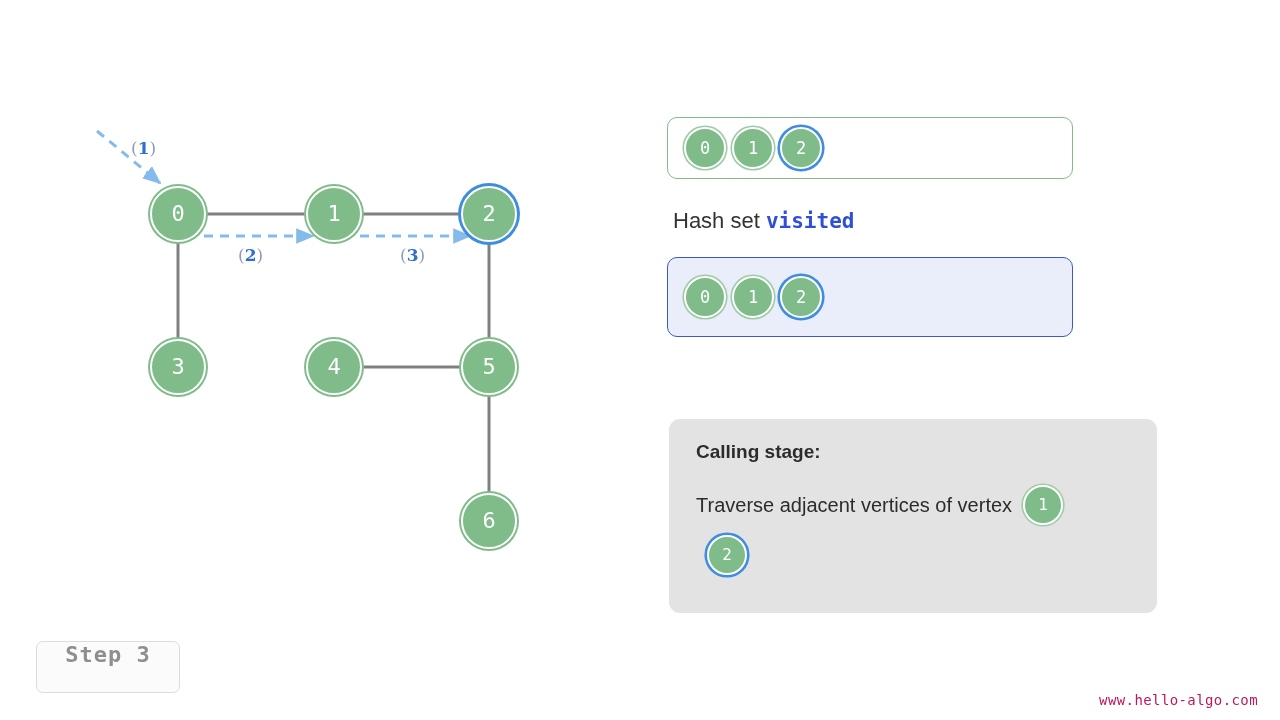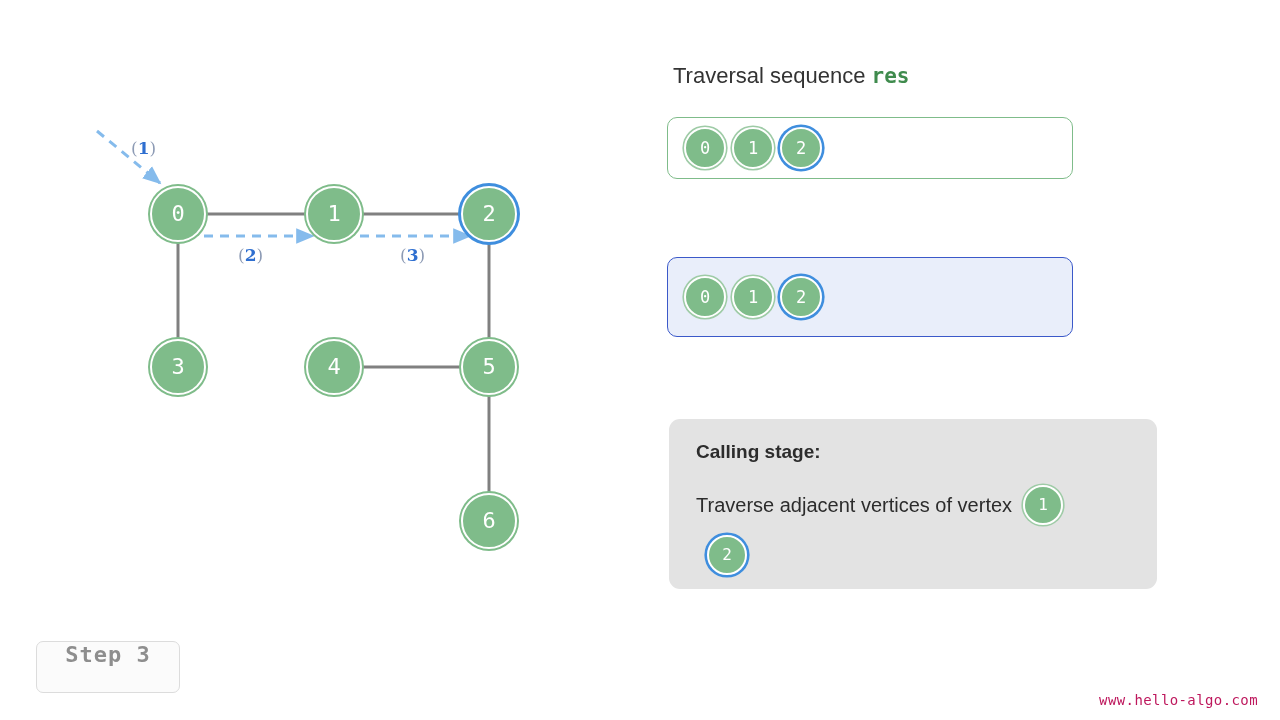--- a/index.html
+++ b/index.html
@@ -168,21 +168,21 @@
   .chip.highlight {
     box-shadow: 0 0 0 2.6px #3f8ede;
   }
 
   
   #stage-card {
     position: absolute;
     left: 9px;
     top: 419px;
     width: 488px;
-    height: 170px;
+    height: 194px;
     background: #e3e3e3;
     border-radius: 11px;
     box-sizing: border-box;
     padding: 22px 26px 0 27px;
   }
   #stage-heading {
     font-size: 19px;
     font-weight: 700;
     color: #2c2c2c;
     margin-bottom: 22px;
@@ -267,36 +267,36 @@
 <div id="step-badge">
   <span>Step  3</span>
 </div>
 
 <div id="watermark">
   <span>www.hello-algo.com</span>
 </div>
 
 <div id="right-panel">
 
-  <div class="section-title" style="left:13px; top:63px;">
-    <span>Traversal sequence </span><span class="code-green">res</span>
-  </div>
 
   <div id="res-box" class="container-box">
     <div class="chip">
       <span>0</span>
     </div>
     <div class="chip">
       <span>1</span>
     </div>
     <div class="chip highlight">
       <span>2</span>
     </div>
   </div>
 
+  <div class="section-title" style="left:13px; top:208px;">
+    <span>Hash set </span><span class="code-blue">visited</span>
+  </div>
 
   <div id="visited-box" class="container-box">
     <div class="chip">
       <span>0</span>
     </div>
     <div class="chip">
       <span>1</span>
     </div>
     <div class="chip highlight">
       <span>2</span>

